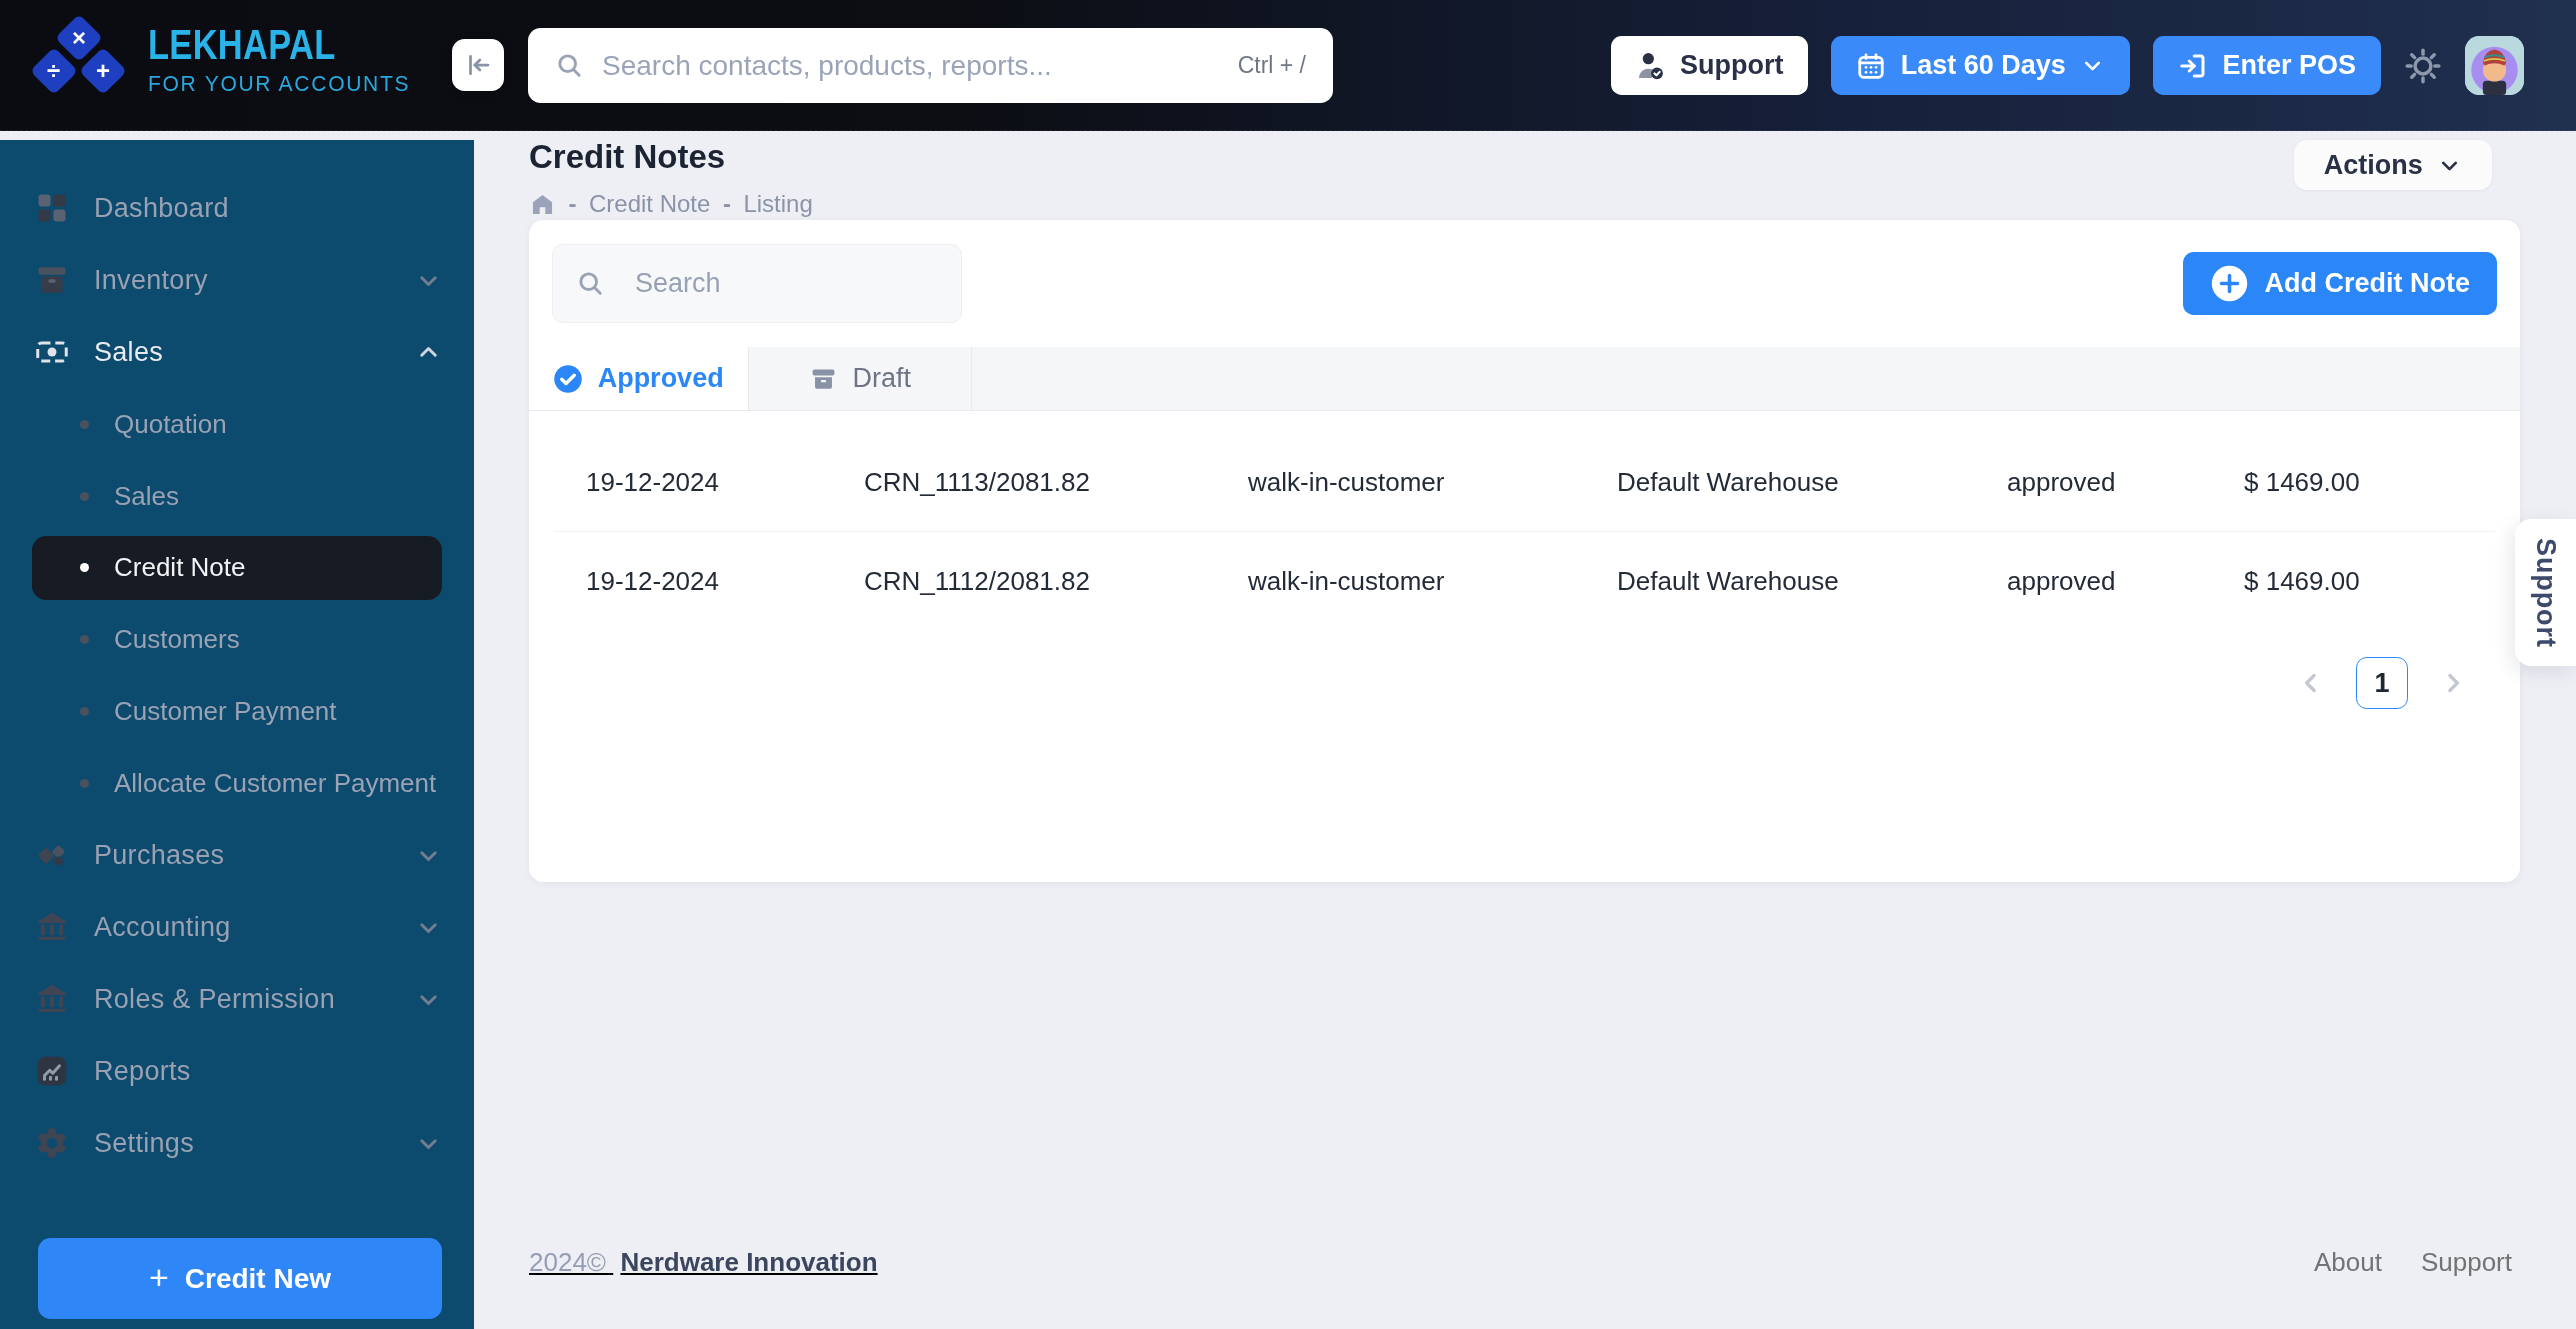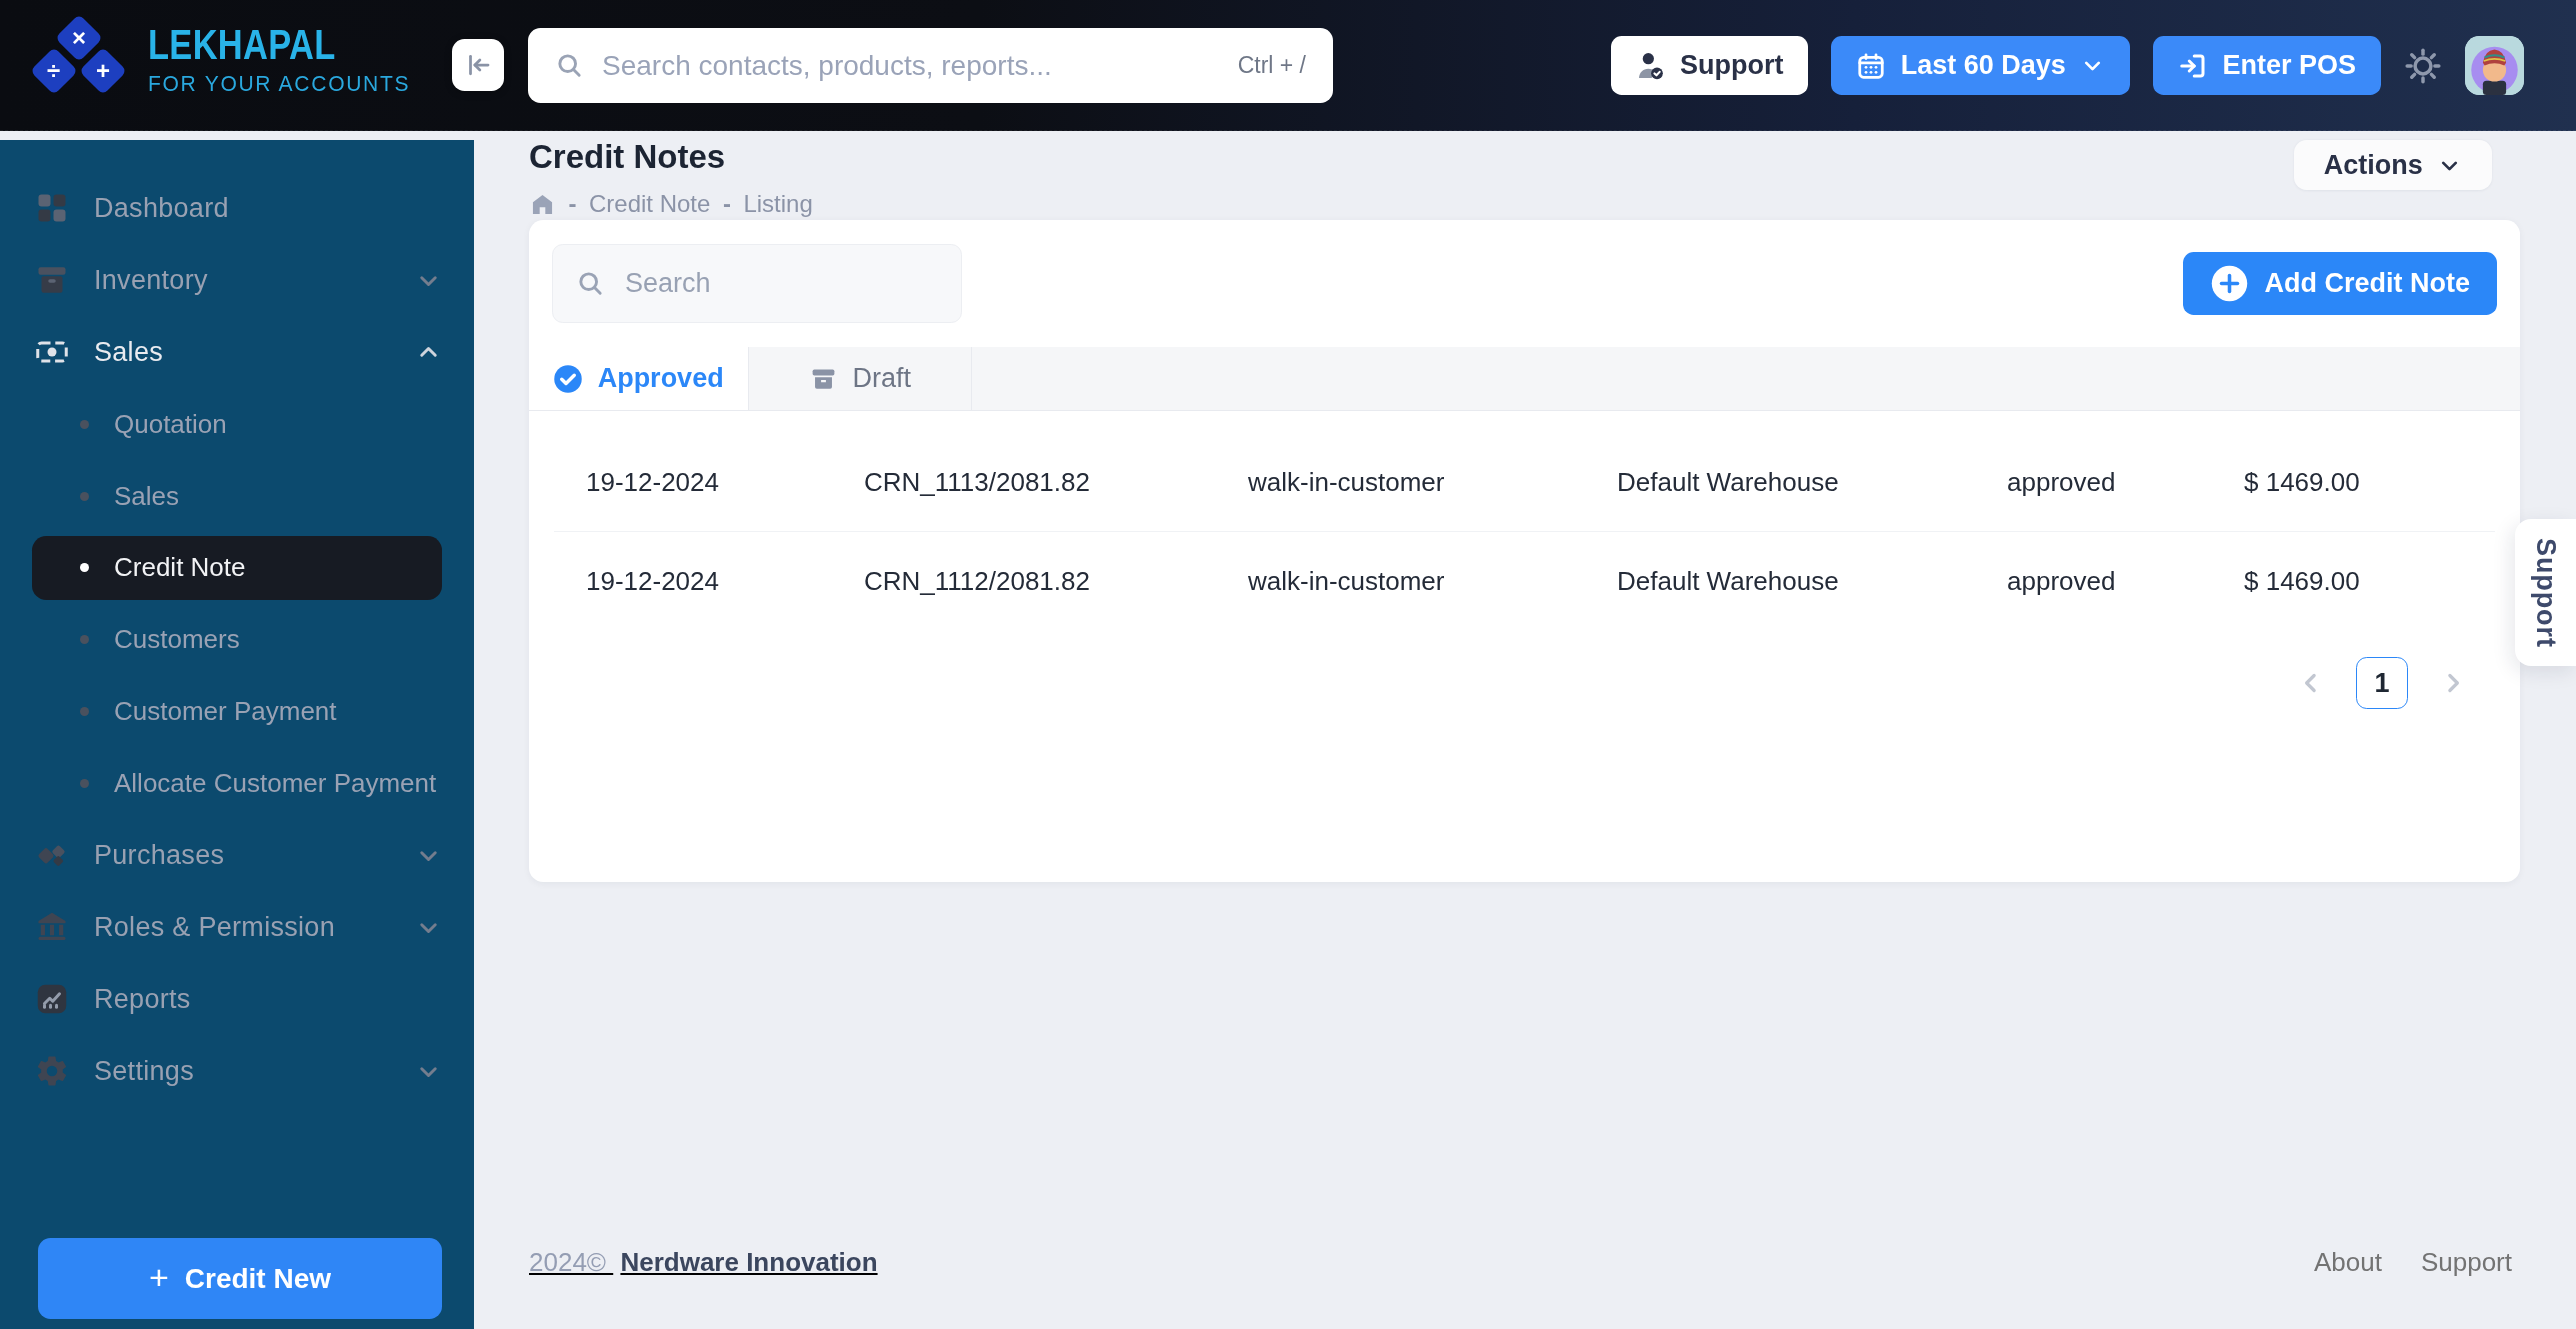--- a/index.html
+++ b/index.html
@@ -69,21 +69,21 @@
   .breadcrumb .bc-item { color:#8b93a7; font-size:24px; cursor:pointer; }
   .actions-btn { position:absolute; right:84px; top:9px; height:50px; padding:0 30px; background:#fbfbfc;
     border:none; border-radius:12.5px; display:flex; align-items:center; gap:14.3px; font-size:27px; font-weight:700;
     color:#2a3147; cursor:pointer; box-shadow:0 0.9px 2.7px rgba(20,30,60,.06); font-family:"Liberation Sans",sans-serif; }
 
   
   .card { position:absolute; left:55px; top:89px; width:1991px; height:662px; background:#fff;
     border-radius:14.3px; box-shadow:0 1.8px 7.2px rgba(20,30,60,.05); }
   .card-top { height:127px; display:flex; align-items:center; justify-content:space-between; padding:0 23px; }
   .card-search { width:410px; height:79px; background:#f7f8fa; border:0.9px solid #eceef2; border-radius:10.7px;
-    display:flex; align-items:center; gap:20px; padding:0 23px; }
+    display:flex; align-items:center; gap:30px; padding:0 23px; }
   .card-search input { flex:1; border:none; outline:none; background:transparent; font-size:27px; color:#334;
     font-family:"Liberation Sans",sans-serif; min-width:0; }
   .card-search input::placeholder { color:#98a1b3; }
   .add-btn { height:63px; padding:0 27px; background:#2b87f8; border:none; border-radius:10.7px; color:#fff;
     font-size:27px; font-weight:700; display:flex; align-items:center; gap:16px; cursor:pointer; font-family:"Liberation Sans",sans-serif; }
 
   .tabs { height:64px; background:#f5f6f8; border-bottom:0.9px solid #e8eaef; display:flex; }
   .tab { display:flex; align-items:center; justify-content:center; gap:14.3px; font-size:27px; cursor:pointer; }
   .tab.active { width:219px; background:#fff; color:#2b87f8; font-weight:600; }
   .tab.inactive { width:224px; color:#6d7585; border-left:0.9px solid #e8eaef; border-right:0.9px solid #e8eaef; }
@@ -305,20 +305,37 @@
           </svg>
         </span>
         <span class="lbl">Purchases</span>
         <span class="chev">
           <svg width="27" height="27" viewBox="0 0 24 24" fill="none" stroke="currentColor" stroke-width="2.6" stroke-linecap="round" stroke-linejoin="round">
               <polyline points="6,9.5 12,15.5 18,9.5"></polyline>
             </svg>
         </span>
       </div>
 
+      <div class="mi">
+        <span class="ic">
+          <svg width="36" height="36" viewBox="0 0 24 24" fill="#3f4552">
+            <path d="M12 2.5 21 8v1.5H3V8L12 2.5z"></path>
+              <rect x="4.5" y="10.5" width="2.8" height="7"></rect>
+              <rect x="10.6" y="10.5" width="2.8" height="7"></rect>
+              <rect x="16.7" y="10.5" width="2.8" height="7"></rect>
+              <rect x="3" y="18.5" width="18" height="2.2" rx="1"></rect>
+          </svg>
+        </span>
+        <span class="lbl">Accounting</span>
+        <span class="chev">
+          <svg width="27" height="27" viewBox="0 0 24 24" fill="none" stroke="currentColor" stroke-width="2.6" stroke-linecap="round" stroke-linejoin="round">
+              <polyline points="6,9.5 12,15.5 18,9.5"></polyline>
+            </svg>
+        </span>
+      </div>
 
       <div class="mi">
         <span class="ic">
           <svg width="36" height="36" viewBox="0 0 24 24" fill="#3f4552">
             <path d="M12 2.5 21 8v1.5H3V8L12 2.5z"></path>
               <rect x="4.5" y="10.5" width="2.8" height="7"></rect>
               <rect x="10.6" y="10.5" width="2.8" height="7"></rect>
               <rect x="16.7" y="10.5" width="2.8" height="7"></rect>
               <rect x="3" y="18.5" width="18" height="2.2" rx="1"></rect>
           </svg>

